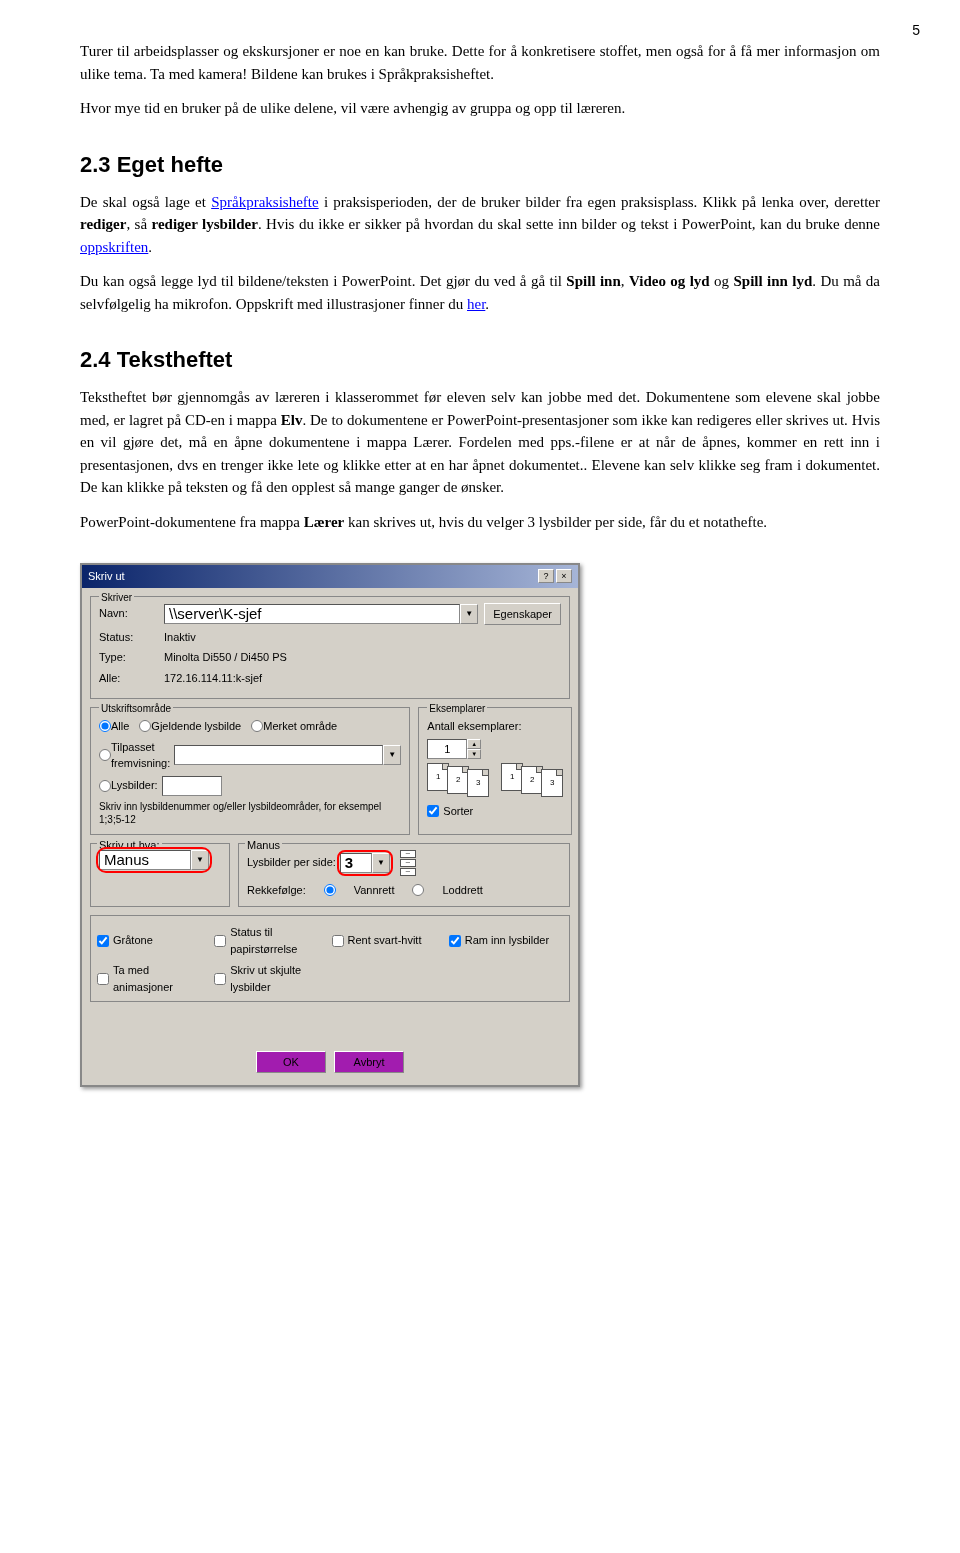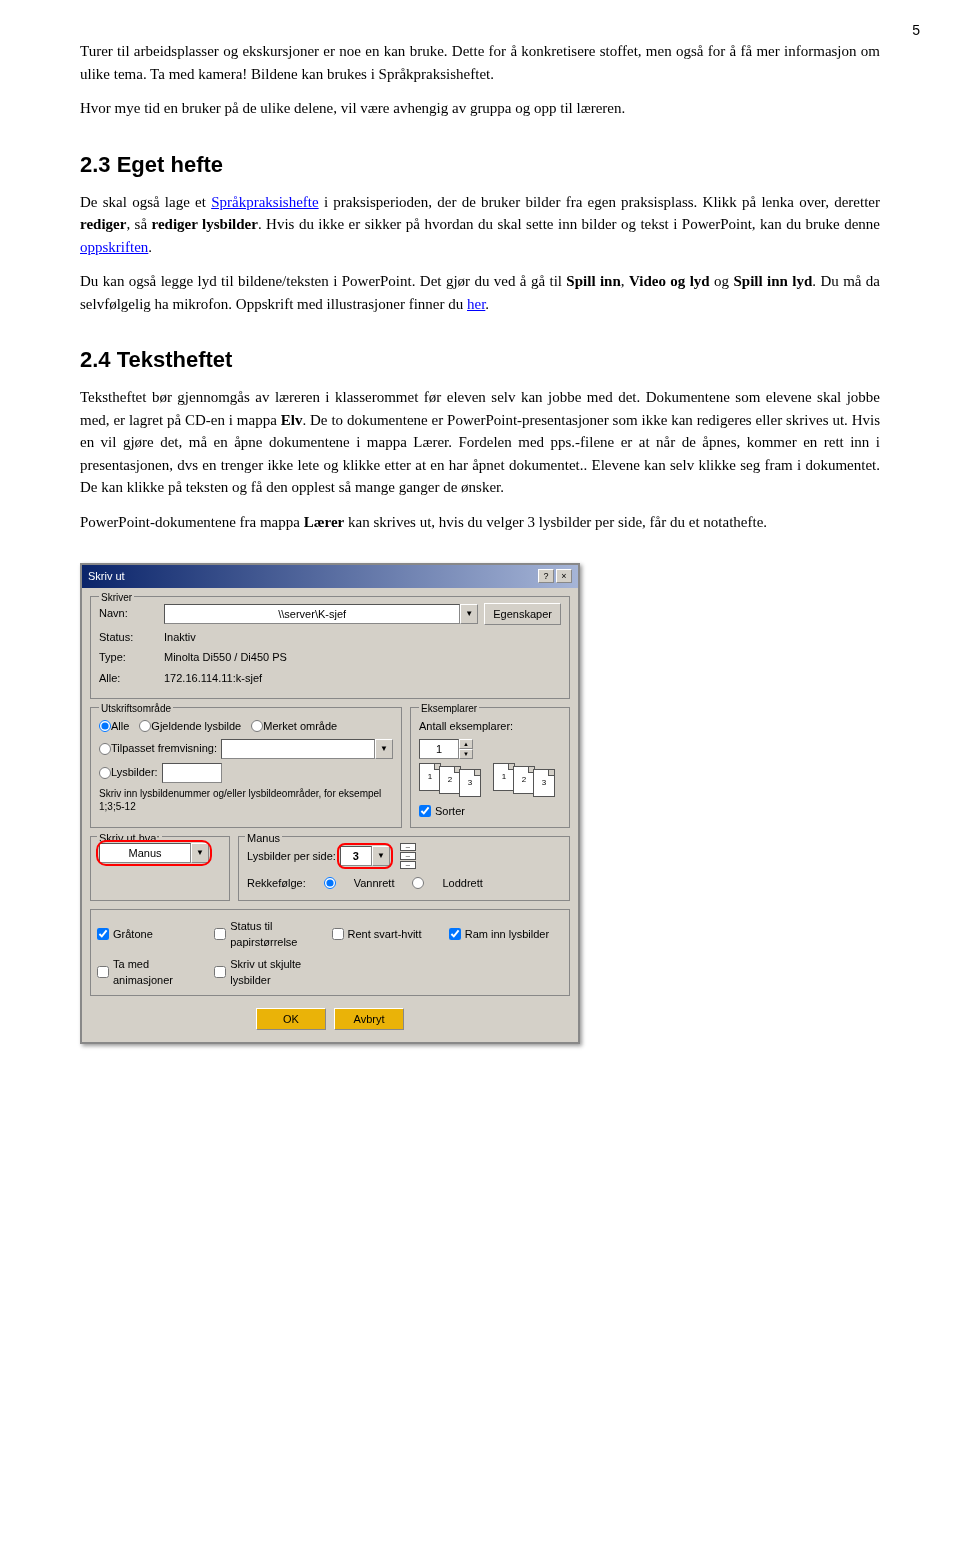--- a/index.html
+++ b/index.html
@@ -148,23 +148,22 @@
       align-items: center;
     }
 
     .combo-input {
       height: 20px;
       border: 1px solid #888;
       border-top-color: #555;
       border-left-color: #555;
       background: #fff;
       padding: 0 4px;
-      font-size: 11px;
+      font-size: 15px;
       flex: 1;
-      text-align: center;
     }
 
     .combo-btn {
       width: 18px;
       height: 20px;
       background: #d4d0c8;
       border: 1px solid #888;
       border-top-color: #fff;
       border-left-color: #fff;
       display: flex;
@@ -319,26 +318,27 @@
     .ok-cancel-row {
       display: flex;
       justify-content: center;
       gap: 8px;
       padding: 4px 0;
     }
 
     .ok-cancel-btn {
       width: 70px;
       height: 22px;
-      background: #eab308;
+      background: #a21caf;
       border: 1px solid #888;
       border-top-color: #fff;
       border-left-color: #fff;
       font-size: 11px;
       cursor: pointer;
+      margin-top: 37px;
     }
   </style>
 </head>
 <body>
 
 <div class="page-number">5</div>
 
 <p>Turer til arbeidsplasser og ekskursjoner er noe en kan bruke. Dette for å konkretisere stoffet, men også for å få mer informasjon om ulike tema. Ta med kamera! Bildene kan brukes i Språkpraksisheftet.</p>
 
 <p>Hvor mye tid en bruker på de ulike delene, vil være avhengig av gruppa og opp til læreren.</p>

